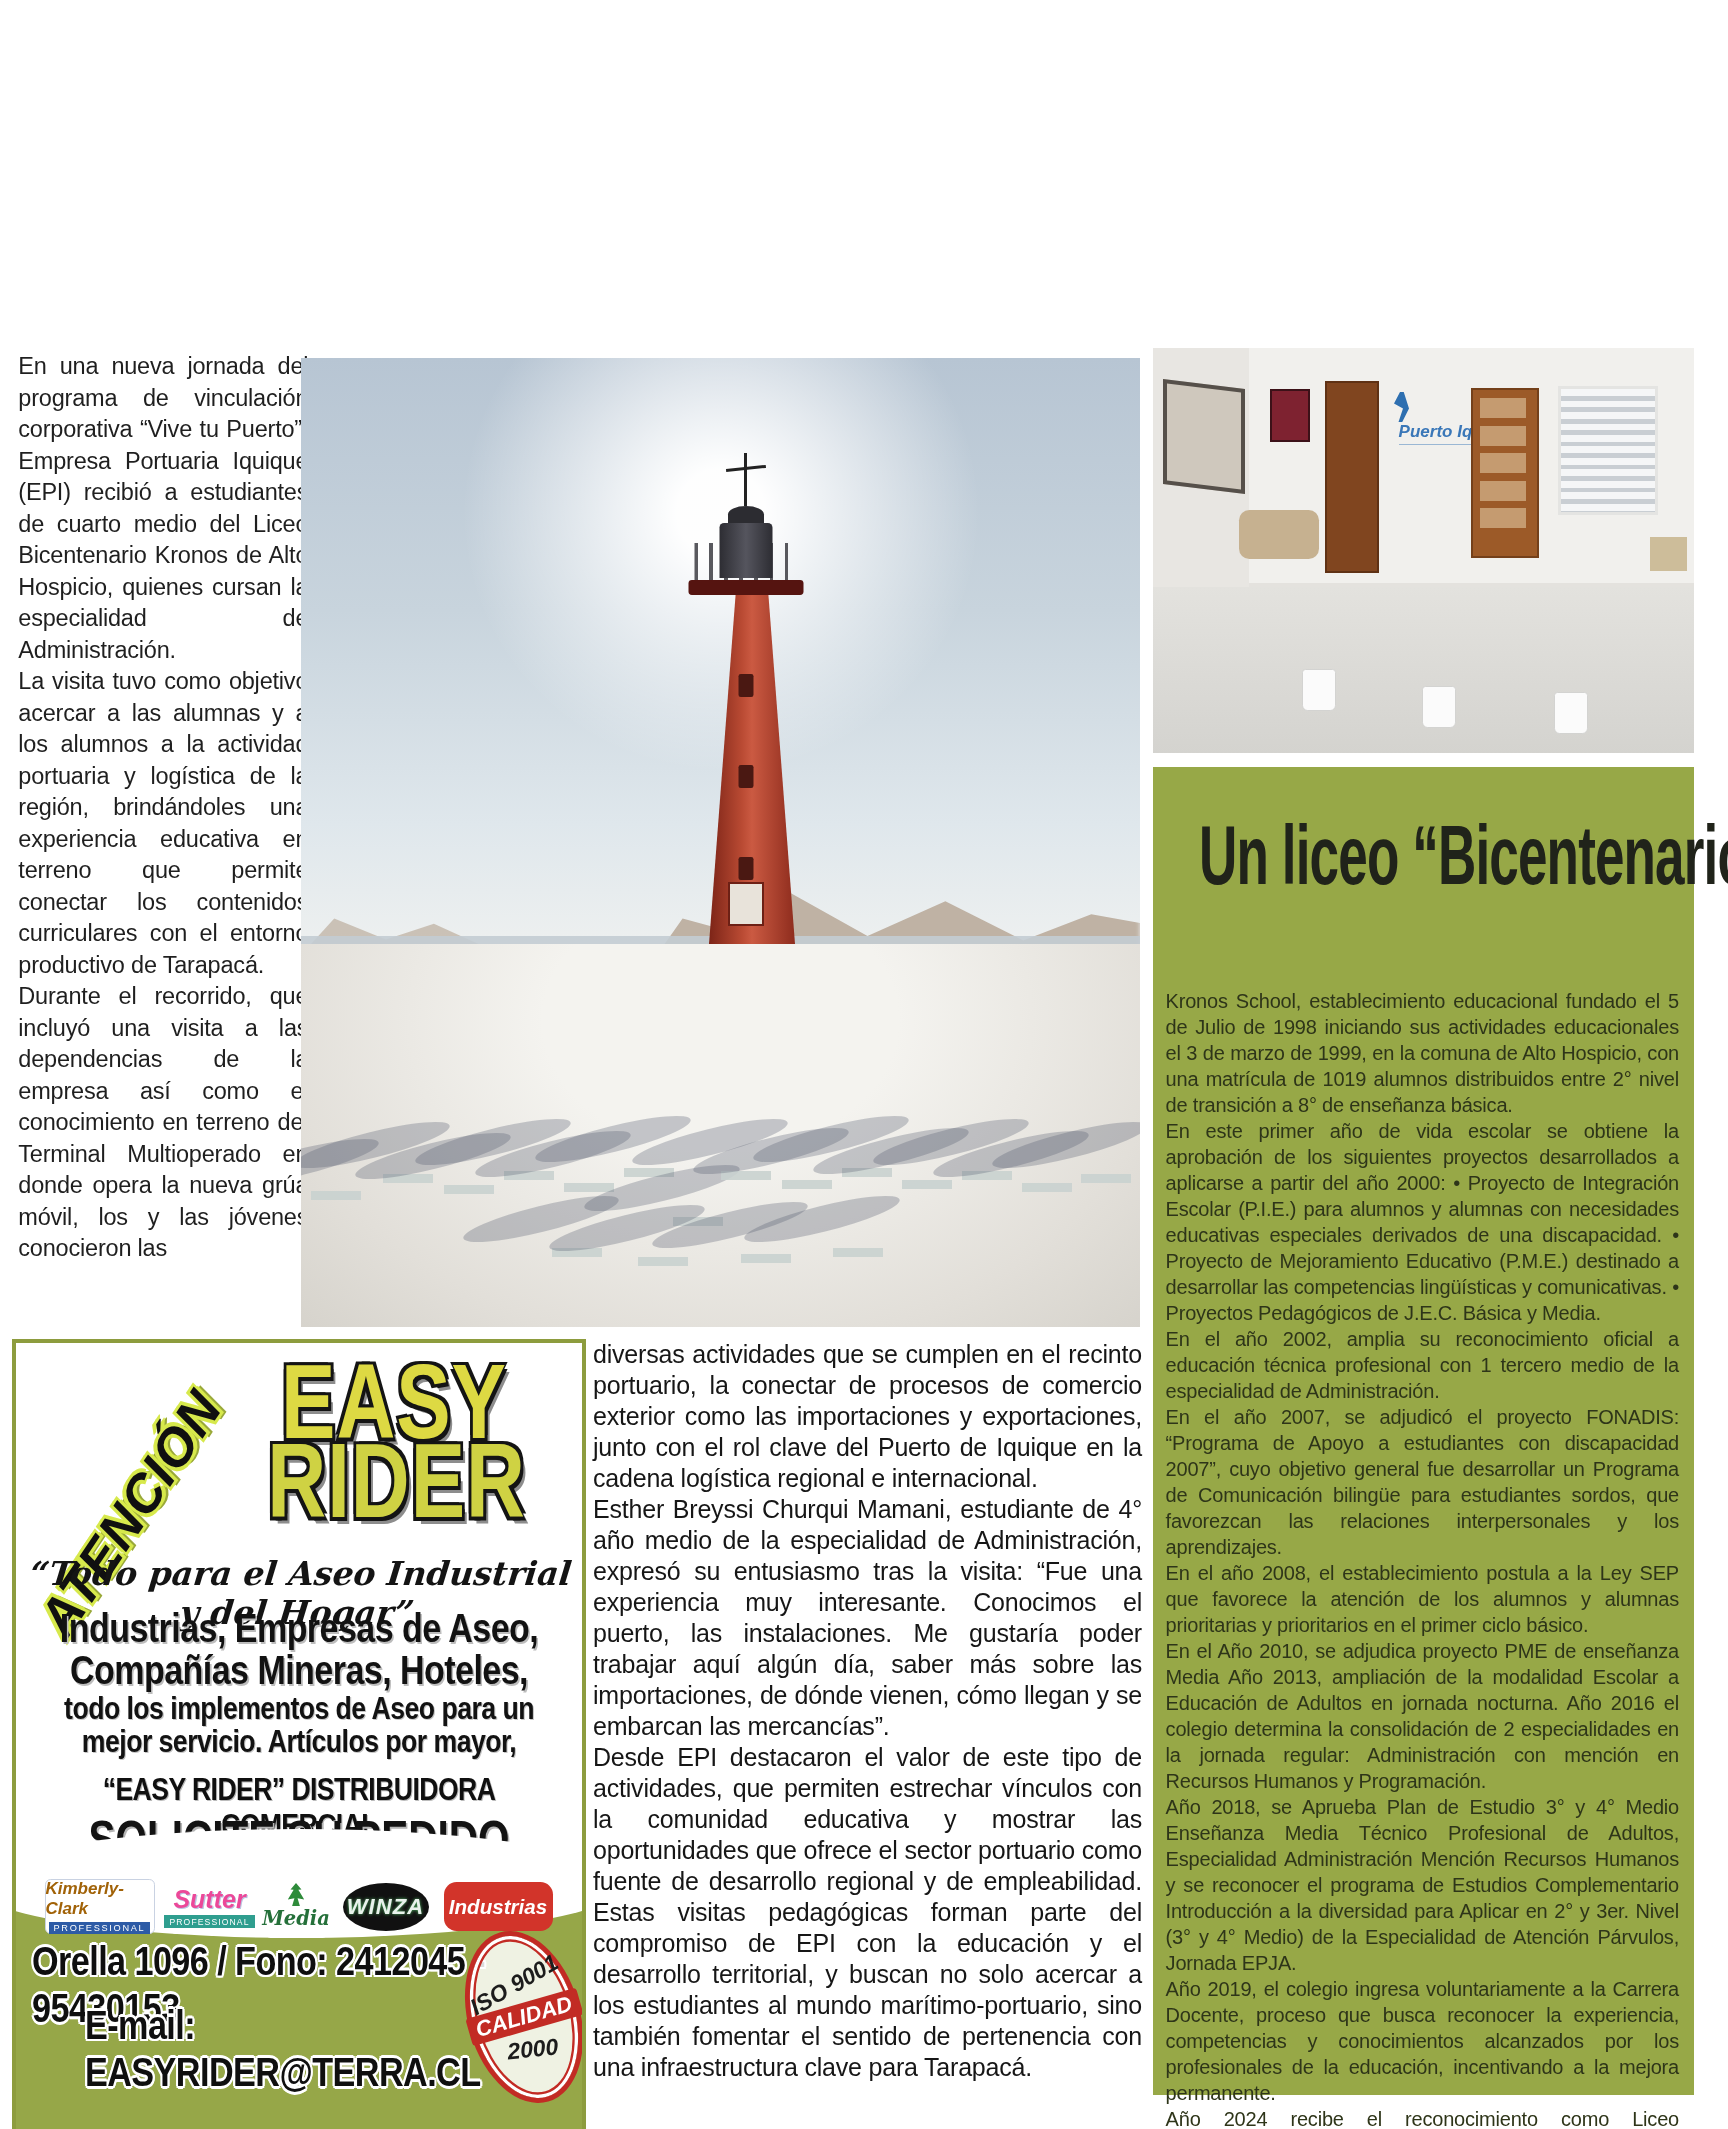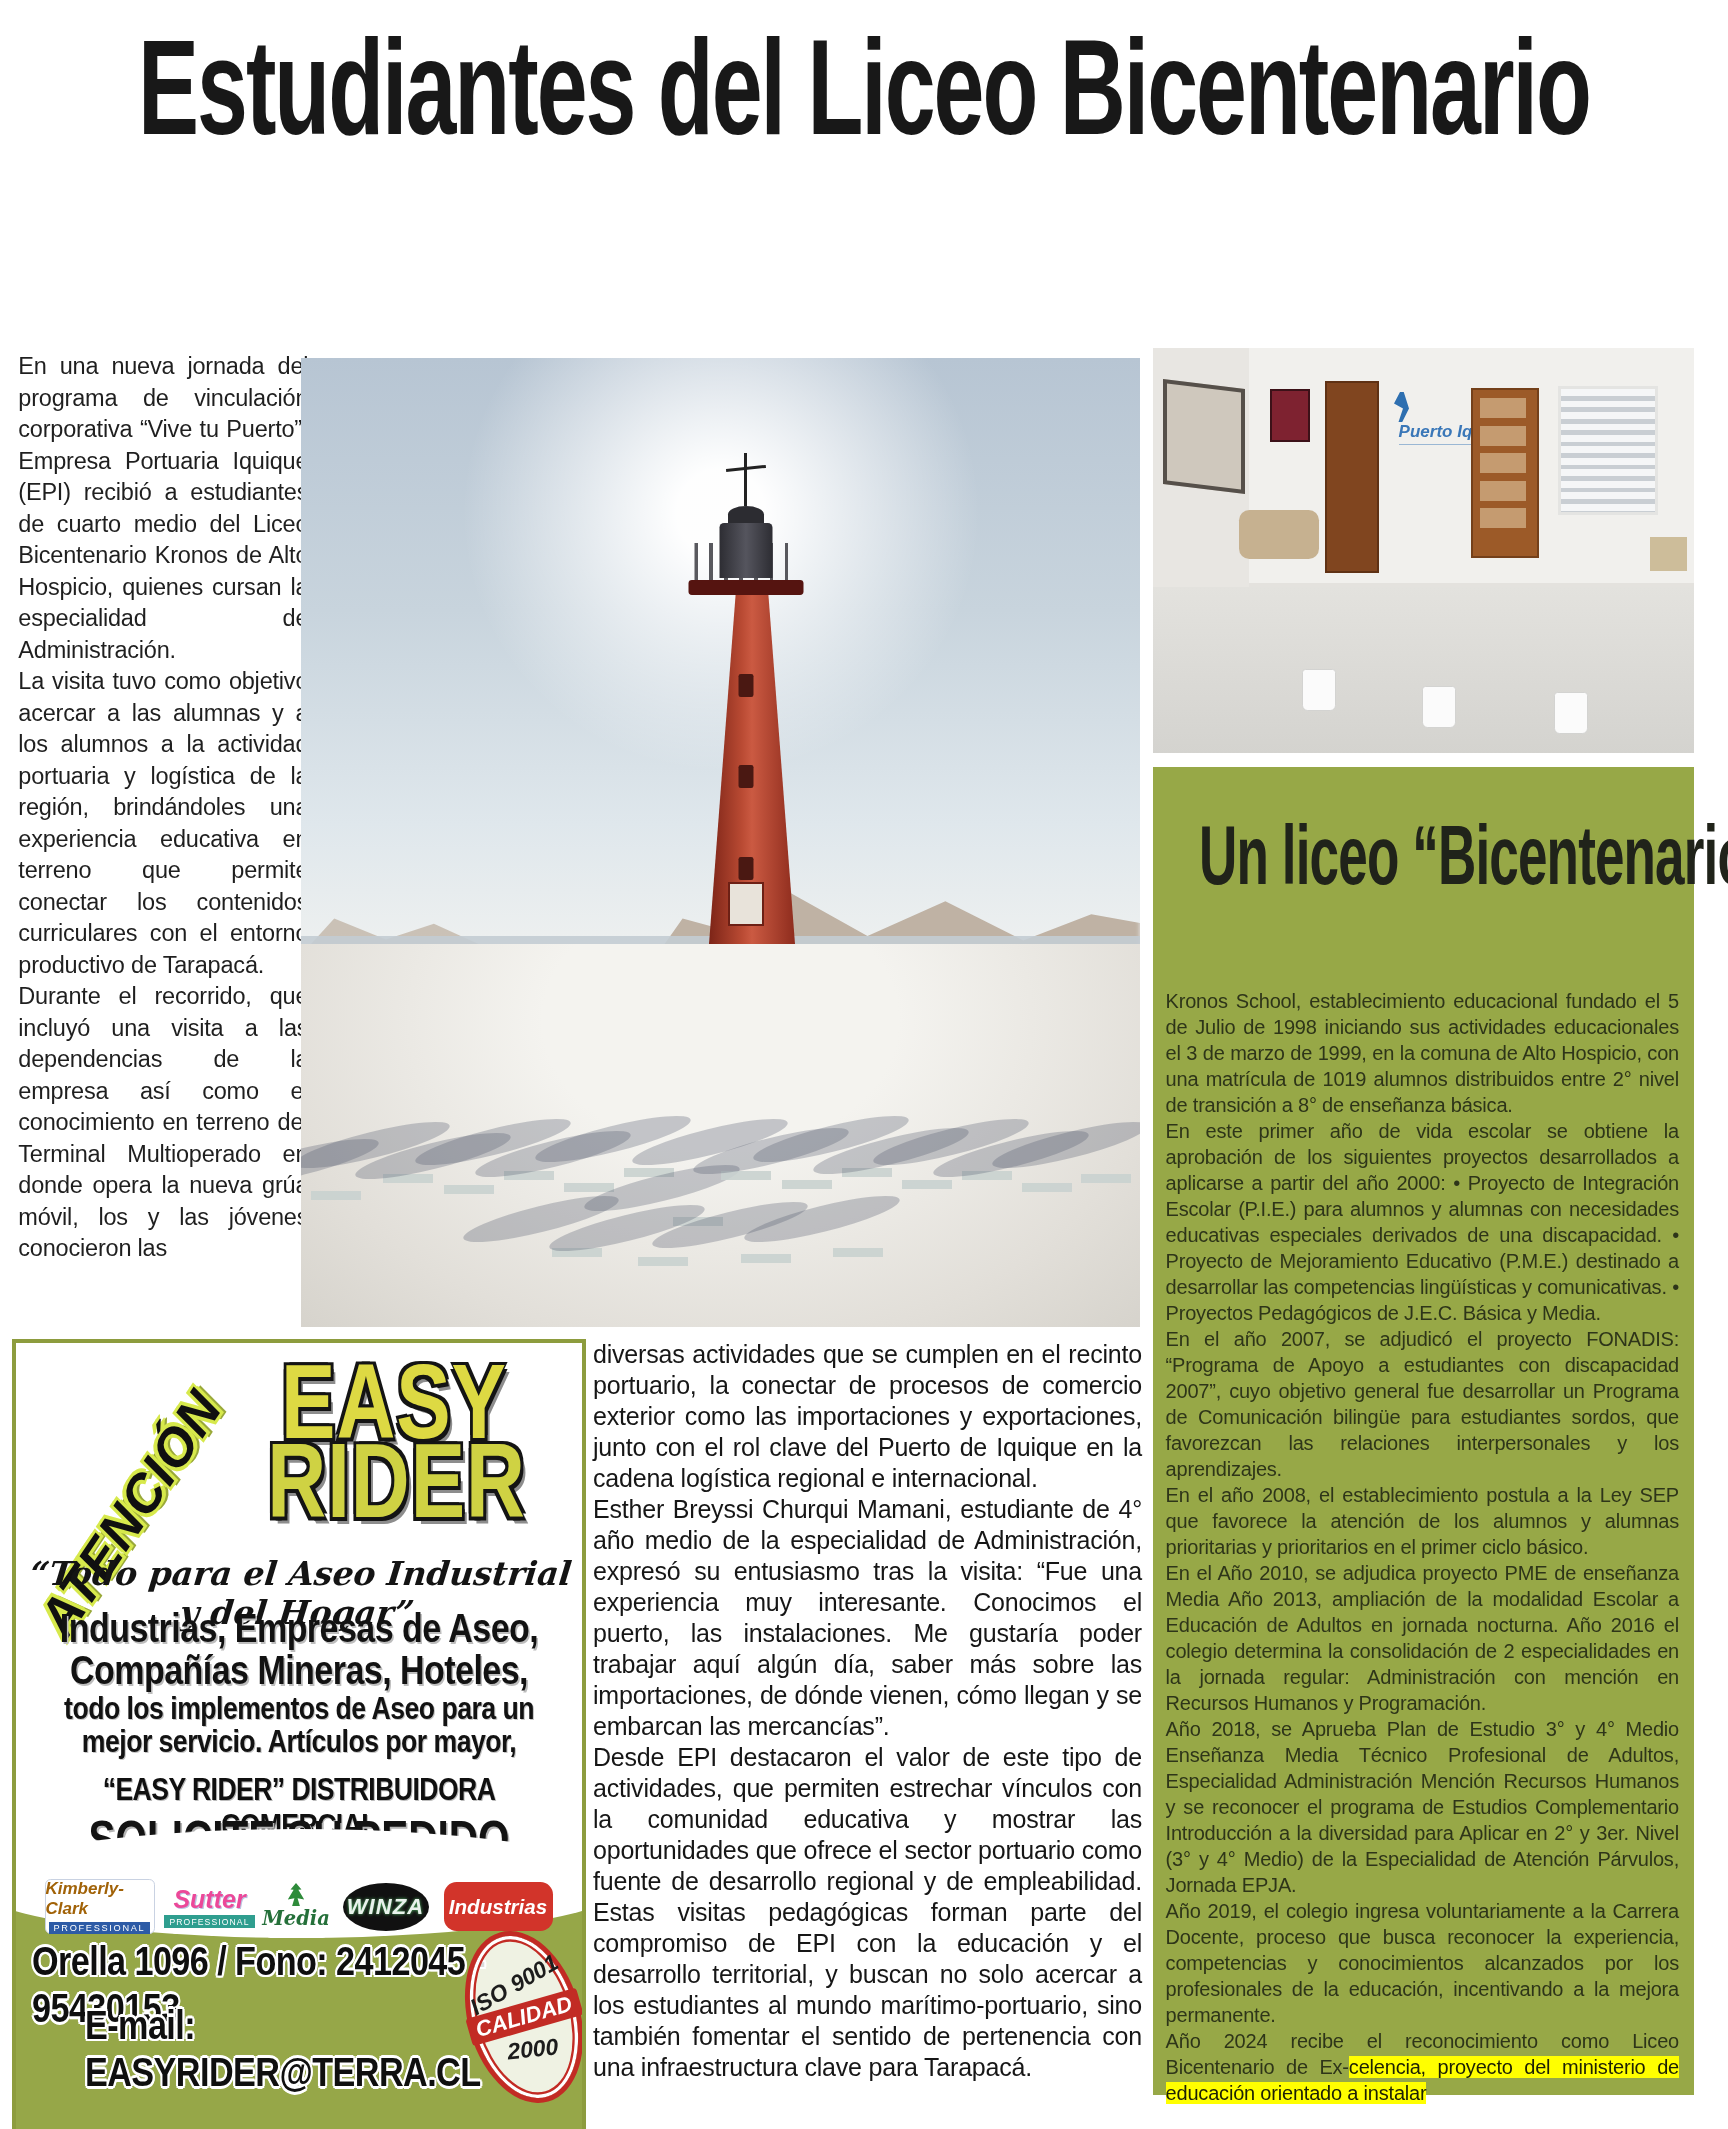--- a/index.html
+++ b/index.html
@@ -142,21 +142,20 @@
   .stamp .s1{color:#1c1c1c;font-weight:bold;font-style:italic;font-size:23px;transform:rotate(-14deg);}
   .stamp .s2{background:var(--color-stamp_red,#c22b24);color:#fff;font-weight:bold;font-style:italic;font-size:22px;padding:1.1px 8px;border-radius:3.4px;}
   .stamp .s3{color:#1c1c1c;font-weight:bold;font-style:italic;font-size:23px;transform:rotate(10deg);}
 </style>
 </head>
 <body>
 
 <div class="page">
 
   <div class="headline">
-    <div class="hl"><span>Estudiantes del Liceo Bicentenario</span></div>
   </div>
 
   <div class="col left-col">
     <p>En una nueva jornada del programa de vinculación corporativa “Vive tu Puerto”, Empresa Portuaria Iquique (EPI) recibió a estudiantes de cuarto medio del Liceo Bicentenario Kronos de Alto Hospicio, quienes cursan la especialidad de Administración.</p>
     <p>La visita tuvo como objetivo acercar a las alumnas y a los alumnos a la actividad portuaria y logística de la región, brindándoles una experiencia educativa en terreno que permite conectar los contenidos curriculares con el entorno productivo de Tarapacá.</p>
     <p>Durante el recorrido, que incluyó una visita a las dependencias de la empresa así como el conocimiento en terreno del Terminal Multioperado en donde opera la nueva grúa móvil, los y las jóvenes conocieron las</p>
   </div>
 
   <div class="photo-light">
     <div class="sunglow"></div>
@@ -235,20 +234,21 @@
     <i class="bag" style="left:149px;top:321px;"></i>
     <i class="bag" style="left:269px;top:338px;"></i>
     <i class="bag" style="left:401px;top:344px;"></i>
   </div>
 
   <div class="sidebar">
     <div class="side-inner">
       <div class="side-title"><span>Un liceo “Bicentenario”</span></div>
       <p>Kronos School, establecimiento educacional fundado el 5 de Julio de 1998 iniciando sus actividades educacionales el 3 de marzo de 1999, en la comuna de Alto Hospicio, con una matrícula de 1019 alumnos distribuidos entre 2° nivel de transición a 8° de enseñanza básica.</p>
       <p>En este primer año de vida escolar se obtiene la aprobación de los siguientes proyectos desarrollados a aplicarse a partir del año 2000: • Proyecto de Integración Escolar (P.I.E.) para alumnos y alumnas con necesidades educativas especiales derivados de una discapacidad. • Proyecto de Mejoramiento Educativo (P.M.E.) destinado a desarrollar las competencias lingüísticas y comunicativas. • Proyectos Pedagógicos de J.E.C. Básica y Media.</p>
+      <p>En el año 2002, amplia su reconocimiento oficial a educación técnica profesional con 1 tercero medio de la especialidad de Administración.</p>
       <p>En el año 2007, se adjudicó el proyecto FONADIS: “Programa de Apoyo a estudiantes con discapacidad 2007”, cuyo objetivo general fue desarrollar un Programa de Comunicación bilingüe para estudiantes sordos, que favorezcan las relaciones interpersonales y los aprendizajes.</p>
       <p>En el año 2008, el establecimiento postula a la Ley SEP que favorece la atención de los alumnos y alumnas prioritarias y prioritarios en el primer ciclo básico.</p>
       <p>En el Año 2010, se adjudica proyecto PME de enseñanza Media Año 2013, ampliación de la modalidad Escolar a Educación de Adultos en jornada nocturna. Año 2016 el colegio determina la consolidación de 2 especialidades en la jornada regular: Administración con mención en Recursos Humanos y Programación.</p>
       <p>Año 2018, se Aprueba Plan de Estudio 3° y 4° Medio Enseñanza Media Técnico Profesional de Adultos, Especialidad Administración Mención Recursos Humanos y se reconocer el programa de Estudios Complementario Introducción a la diversidad para Aplicar en 2° y 3er. Nivel (3° y 4° Medio) de la Especialidad de Atención Párvulos, Jornada EPJA.</p>
       <p>Año 2019, el colegio ingresa voluntariamente a la Carrera Docente, proceso que busca reconocer la experiencia, competencias y conocimientos alcanzados por los profesionales de la educación, incentivando a la mejora permanente.</p>
       <p><span>Año 2024 recibe el reconocimiento como Liceo Bicentenario de Ex-</span><span class="hl-yellow">celencia, proyecto del ministerio de educación orientado a instalar</span></p>
     </div>
   </div>
 
   <div class="col center-col">

